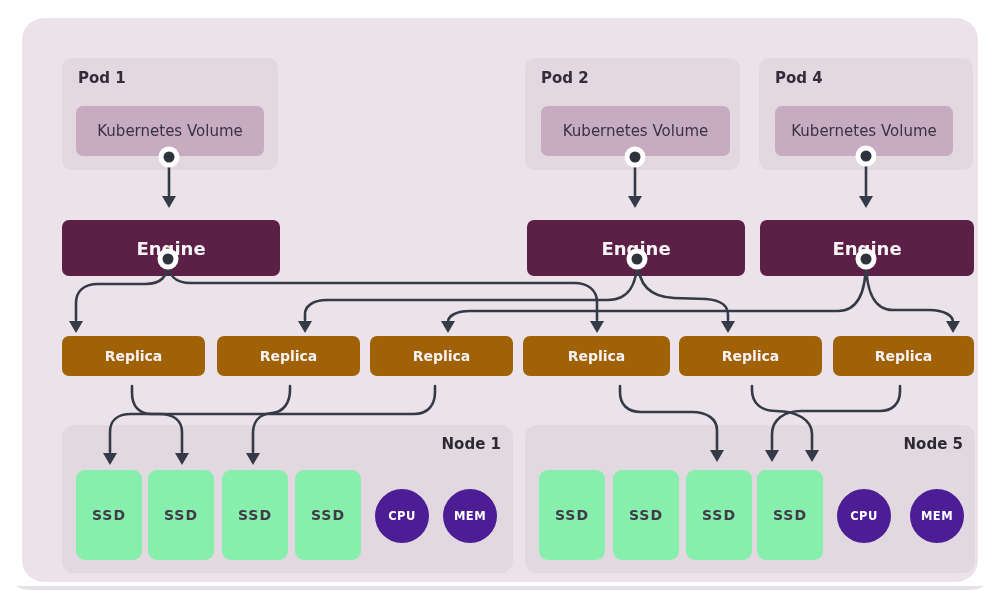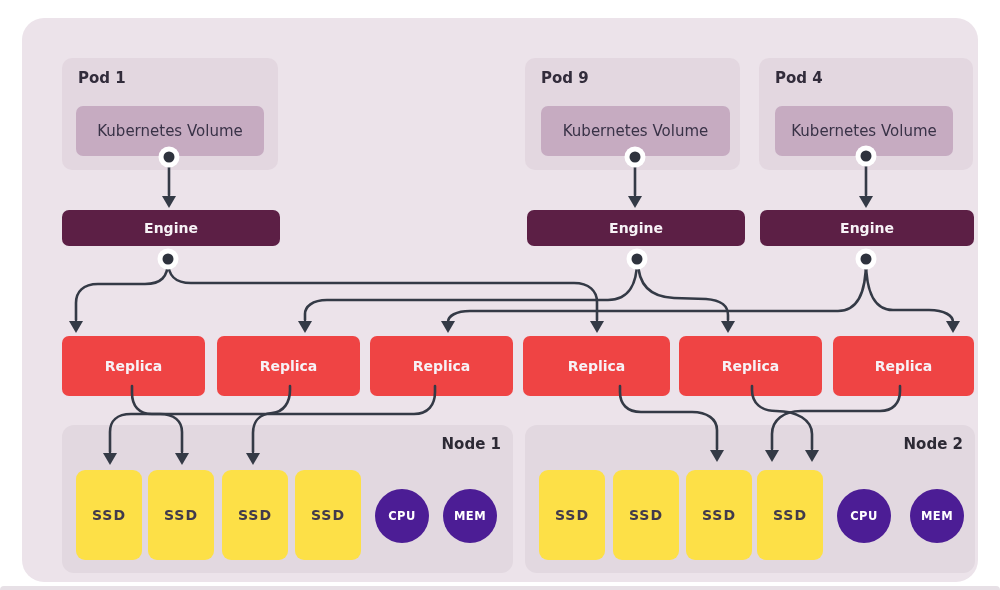--- a/index.html
+++ b/index.html
@@ -1,18 +1,19 @@
 <!DOCTYPE html>
 <html><head>
 <meta charset="utf-8">
 <style>
   html,body{margin:0;padding:0;background:#ffffff;}
   #stage{
     position:relative;width:1000px;height:590px;background:#ffffff;overflow:hidden;
     font-family:"DejaVu Sans","Liberation Sans",sans-serif;
+    border-radius:31px;
   }
   .panel{
     position:absolute;left:22px;top:18px;width:956px;height:564px;
     background:#ece3ea;border-radius:22px;
   }
   .bottom-band{
     position:absolute;left:0;top:586px;width:1000px;height:4px;
     background:#e7e0e6;border-radius:8px 8px 0 0;
   }
   .pod{
@@ -20,37 +21,37 @@
   }
   .pod-label{
     position:absolute;left:16px;top:11px;font-size:15px;font-weight:bold;color:#322c3b;
   }
   .kv{
     position:absolute;top:48px;height:50px;background:#c6abc1;border-radius:7px;
     display:flex;align-items:center;justify-content:center;
     font-size:15px;font-weight:normal;color:#393247;
   }
   .engine{
-    position:absolute;top:210px;height:36px;background:#5c1f45;border-radius:7px;
+    position:absolute;top:220px;height:56px;background:#5c1f45;border-radius:7px;
     display:flex;align-items:center;justify-content:center;
-    font-size:14px;font-weight:bold;color:#f7f2f6;
+    font-size:18px;font-weight:bold;color:#f7f2f6;
   }
   .replica{
-    position:absolute;top:336px;height:60px;background:#ef4444;border-radius:7px;
+    position:absolute;top:336px;height:40px;background:#a16207;border-radius:7px;
     display:flex;align-items:center;justify-content:center;
     font-size:14px;font-weight:bold;color:#f7f2f6;
   }
   .node{
     position:absolute;top:425px;height:148px;background:#e2d8e0;border-radius:12px;
   }
   .node-label{
     position:absolute;right:12px;top:10px;font-size:15px;font-weight:bold;color:#2d2a35;
   }
   .ssd{
-    position:absolute;top:45px;width:66px;height:90px;background:#fde047;border-radius:9px;
+    position:absolute;top:45px;width:66px;height:90px;background:#86efac;border-radius:9px;
     display:flex;align-items:center;justify-content:center;
     font-size:14px;font-weight:bold;color:#413a4b;letter-spacing:1px;
   }
   .chip{
     position:absolute;top:64px;width:54px;height:54px;background:#4c1d95;border-radius:50%;
     display:flex;align-items:center;justify-content:center;
     font-size:11.5px;font-weight:bold;color:#ffffff;letter-spacing:0.5px;
   }
   #wires{position:absolute;left:0;top:0;width:1000px;height:590px;pointer-events:none;}
   #wires path{fill:none;stroke:#343a46;stroke-width:2.6;stroke-linecap:round;}
@@ -63,21 +64,21 @@
 
 <div id="stage">
 
   <div class="panel"></div>
 
   <div class="pod" style="left:62px;width:216px;">
     <div class="pod-label">Pod 1</div>
     <div class="kv" style="left:14px;width:188px;">Kubernetes Volume</div>
   </div>
   <div class="pod" style="left:525px;width:215px;">
-    <div class="pod-label">Pod 9</div>
+    <div class="pod-label">Pod 2</div>
     <div class="kv" style="left:16px;width:189px;">Kubernetes Volume</div>
   </div>
   <div class="pod" style="left:759px;width:214px;">
     <div class="pod-label">Pod 4</div>
     <div class="kv" style="left:16px;width:178px;">Kubernetes Volume</div>
   </div>
 
   <div class="engine" style="left:62px;width:218px;">Engine</div>
   <div class="engine" style="left:527px;width:218px;">Engine</div>
   <div class="engine" style="left:760px;width:214px;">Engine</div>
@@ -93,21 +94,21 @@
     <div class="node-label">Node 1</div>
     <div class="ssd" style="left:14px;">SSD</div>
     <div class="ssd" style="left:86px;">SSD</div>
     <div class="ssd" style="left:160px;">SSD</div>
     <div class="ssd" style="left:233px;">SSD</div>
     <div class="chip" style="left:313px;">CPU</div>
     <div class="chip" style="left:381px;">MEM</div>
   </div>
 
   <div class="node" style="left:525px;width:450px;">
-    <div class="node-label">Node 2</div>
+    <div class="node-label">Node 5</div>
     <div class="ssd" style="left:14px;">SSD</div>
     <div class="ssd" style="left:88px;">SSD</div>
     <div class="ssd" style="left:161px;">SSD</div>
     <div class="ssd" style="left:232px;">SSD</div>
     <div class="chip" style="left:312px;">CPU</div>
     <div class="chip" style="left:385px;">MEM</div>
   </div>
 
   <svg id="wires" viewBox="0 0 1000 590">
 

